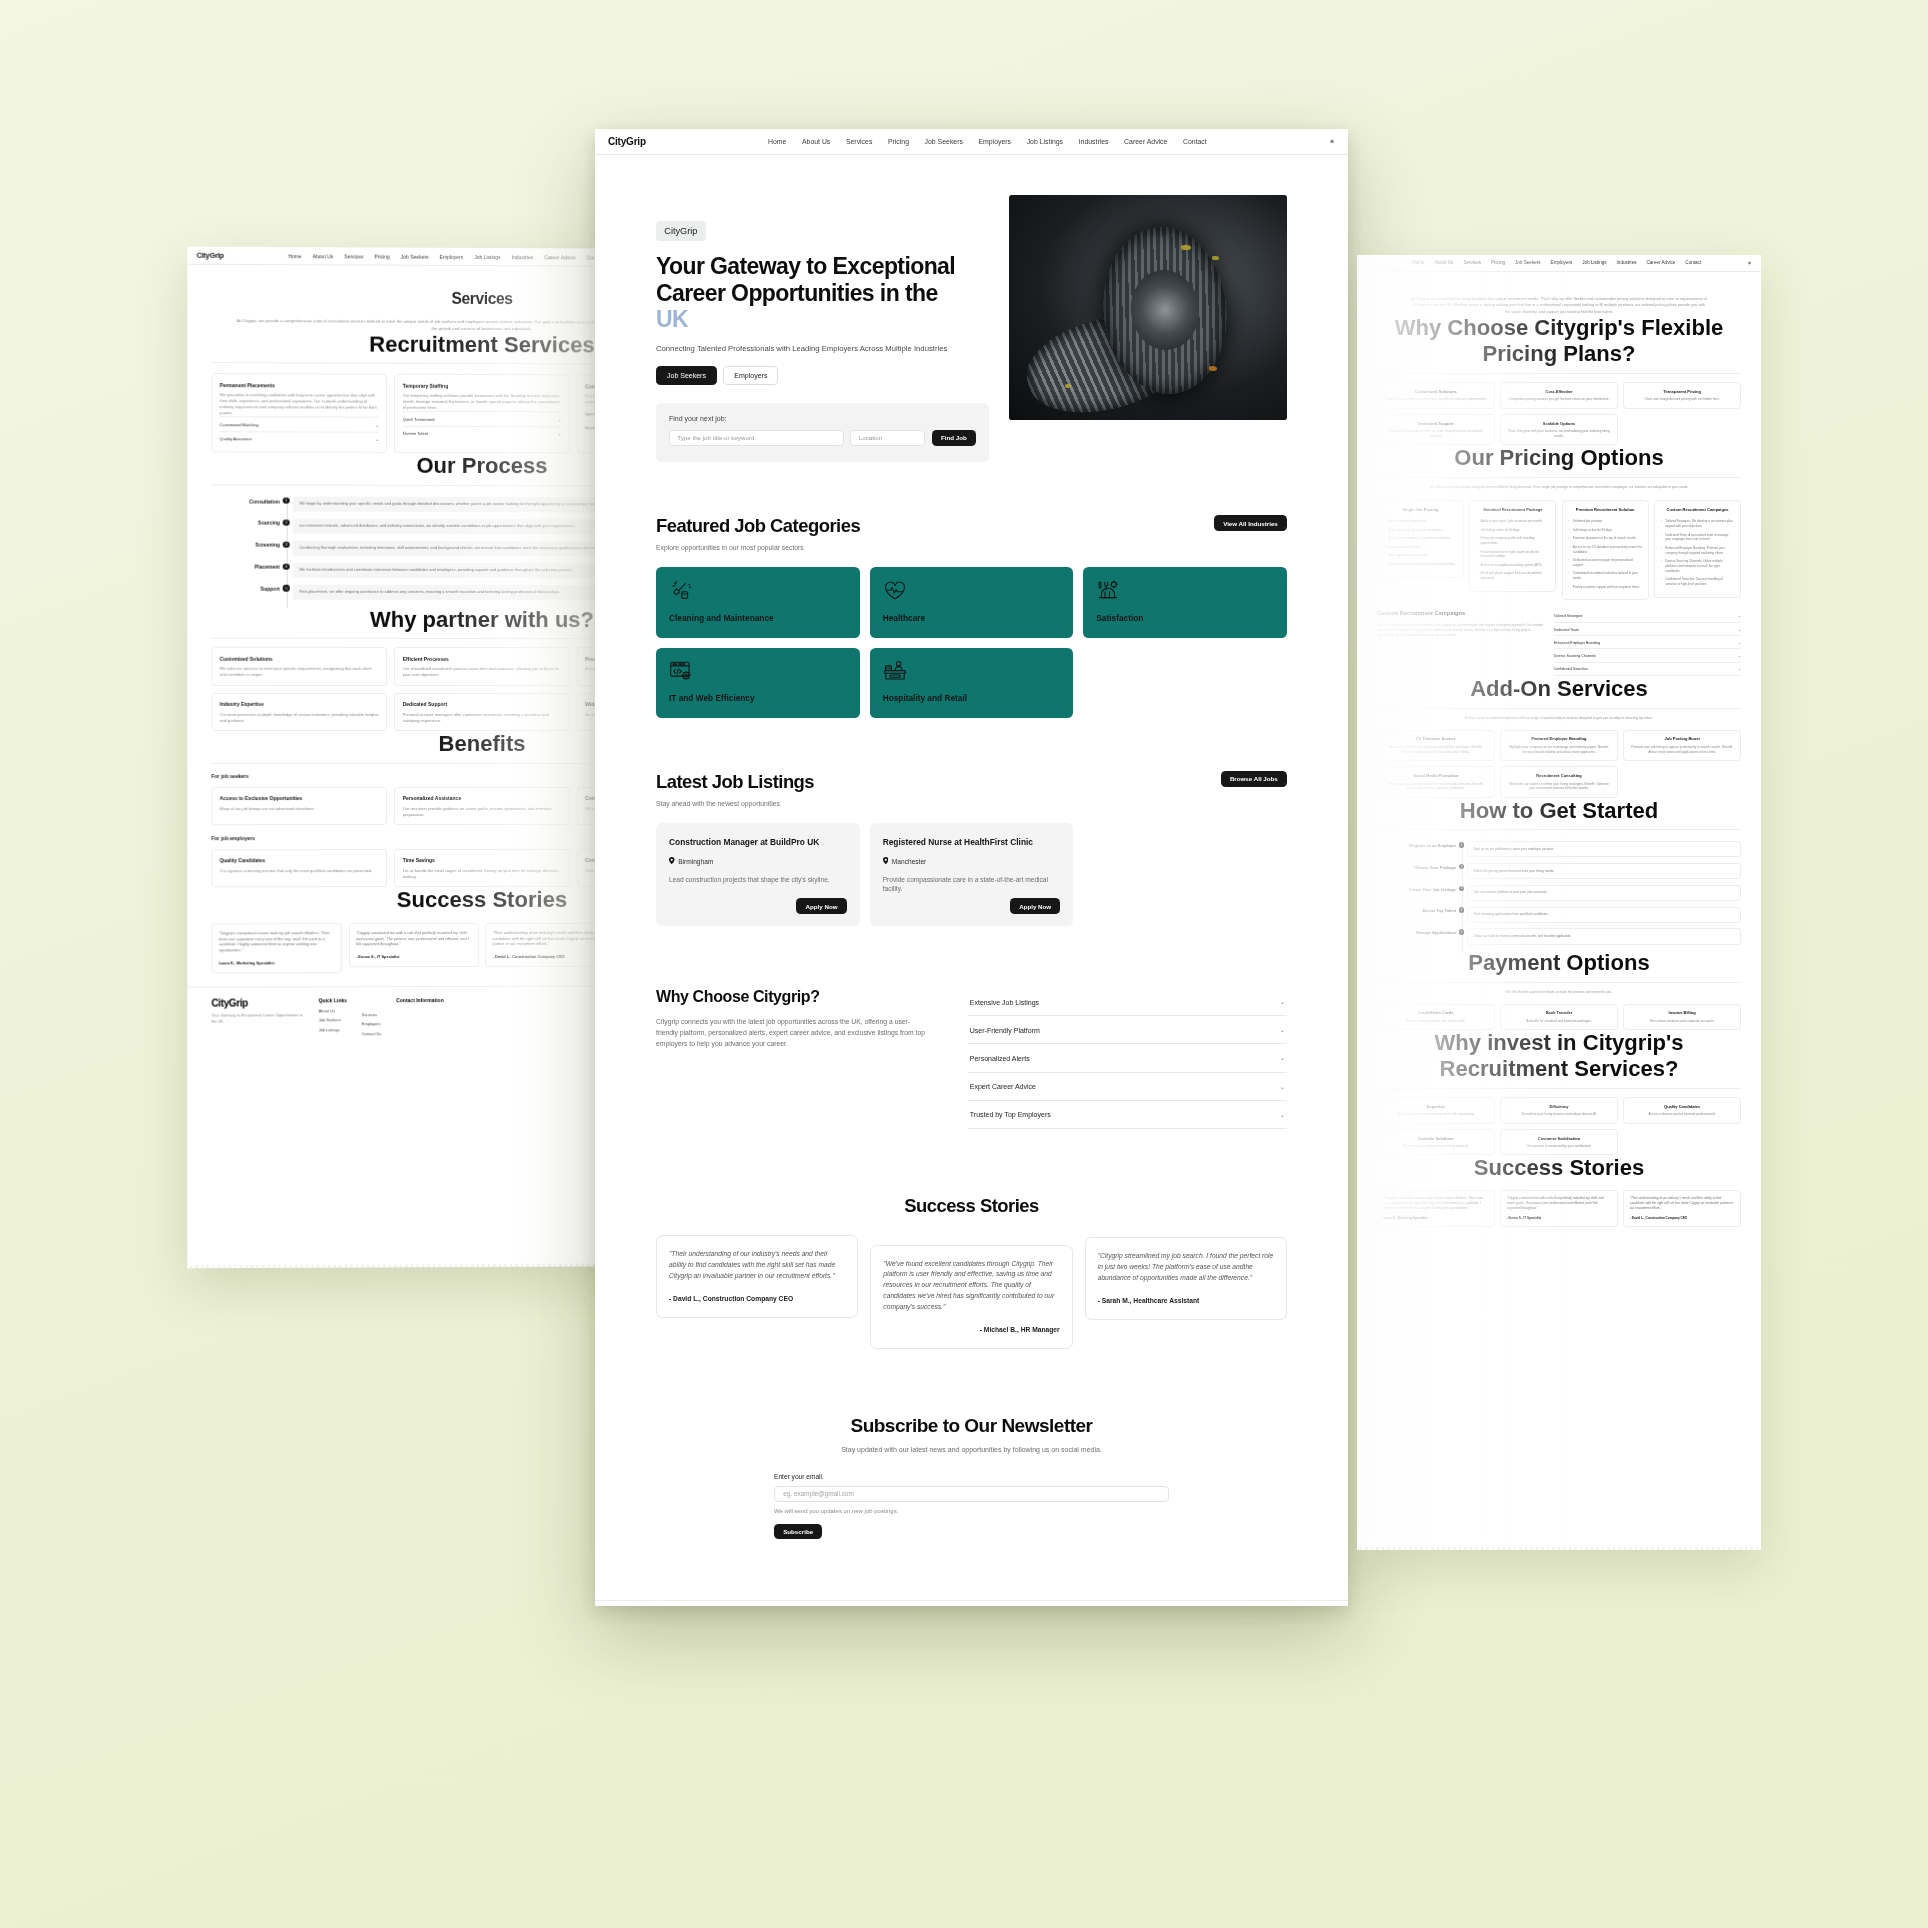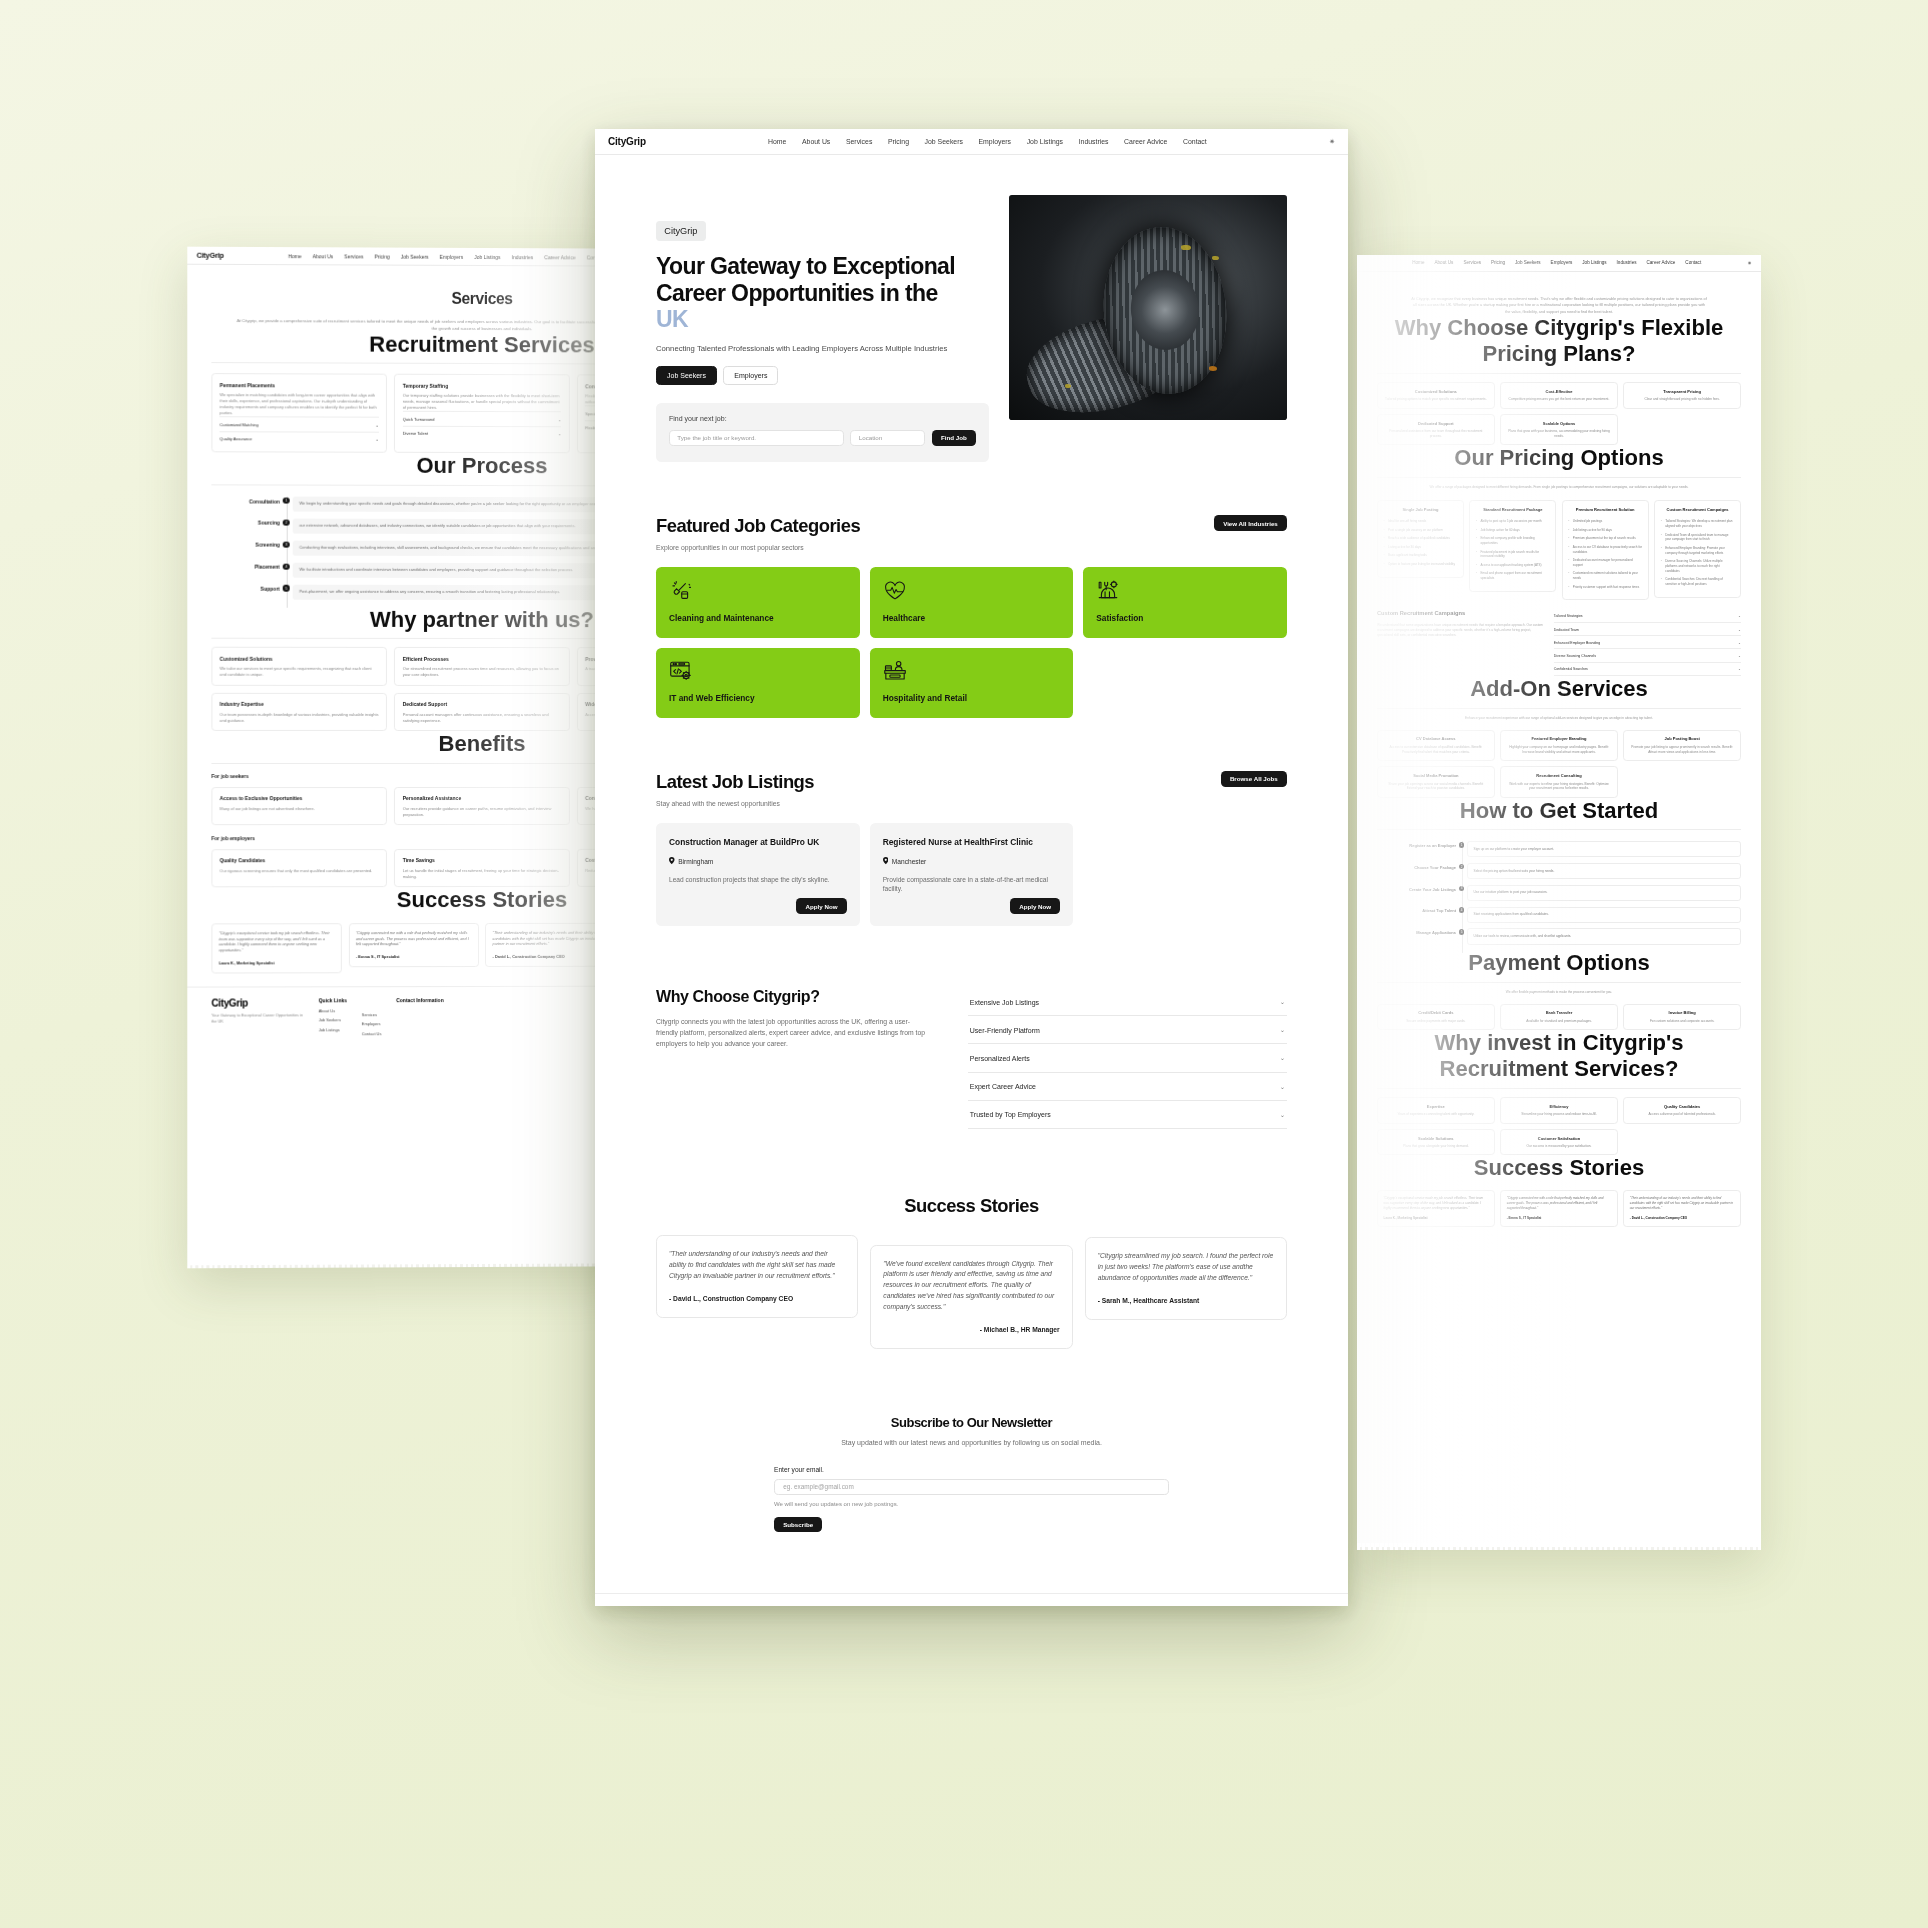--- a/index.html
+++ b/index.html
@@ -140,21 +140,21 @@
     transform: rotate(-14deg);
   }
   .hero-img .leaf { position:absolute; border-radius:40% 60% 50% 50%; background:#b8a52a; opacity:.85; }
 
   .sect { padding-top: 53px; }
   .sect-head { display:flex; align-items:flex-start; justify-content:space-between; }
   .sect h2 { font-size: 18.4px; font-weight: 800; letter-spacing: -0.5px; color:#0d0d0d; }
   .sect .sub { font-size: 6.8px; color:#717171; margin-top: 6.4px; }
 
   .cat-grid { display: grid; grid-template-columns: repeat(3,1fr); gap: 10px; margin-top: 16.5px; }
-  .cat-card { background:#84cc16; border-radius:5.5px; padding: 13.8px 13px 14.7px; min-height: 61px; }
+  .cat-card { background:#0f766e; border-radius:5.5px; padding: 13.8px 13px 14.7px; min-height: 61px; }
   .cat-card .ico { height: 20px; display:flex; align-items:center; }
   .cat-card .nm { font-size: 8.3px; font-weight: 700; color:#141414; margin-top: 12px; }
   .cat-card.empty { background: transparent; }
 
   .job-grid { display: grid; grid-template-columns: repeat(3,1fr); gap: 10px; margin-top: 16.5px; }
   .job-card { background:#f4f4f4; border-radius:5.5px; padding: 13.8px 13px 12px; display:flex; flex-direction:column; min-height:103px;}
   .job-card .t { font-size: 8.4px; font-weight: 700; color:#141414; line-height:1.35; }
   .job-card .loc { font-size:6.6px; color:#2e2e2e; margin-top:9.2px; display:flex; gap:3.7px; align-items:center;}
   .job-card .d { font-size:6.6px; color:#6d6d6d; margin-top:10px; line-height:1.45; flex:1;}
   .job-card .apply { align-self:flex-end; }
@@ -176,21 +176,21 @@
     border:0.9px solid #e7e7e7; border-radius:6.4px; padding: 13px 12px 13px;
     background:#fff;
   }
   .story .q { font-size:6.7px; color:#555; font-style: italic; line-height:1.62; }
   .story .a { font-size:6.7px; color:#1a1a1a; font-weight:700; margin-top:12px; line-height:1.5;}
   .story.s2 { margin-top: 9.2px; }
   .story.s2 .a { text-align: right; }
   .story.s3 { margin-top: 1.8px; }
 
   .news { padding-top: 66px; text-align:center; }
-  .news h2 { font-size: 13px; font-weight:800; letter-spacing:-0.5px; color:#0d0d0d;}
+  .news h2 { font-size: 19px; font-weight:800; letter-spacing:-0.5px; color:#0d0d0d;}
   .news .sub { font-size:7px; color:#6d6d6d; margin-top:9.2px;}
   .news .form { max-width: 395px; margin: 20px auto 0; text-align:left; }
   .news .lab { font-size:6.6px; color:#1d1d1d;}
   .news .field {
     margin-top:5.5px; border:0.9px solid #e2e2e2; border-radius:4.6px; height:16.5px;
     display:flex; align-items:center; padding:0 8.3px; font-size:6.4px; color:#a5a5a5;
   }
   .news .hint { font-size:6px; color:#8b8b8b; margin-top:5.5px;}
   .news .sb { margin-top:10px; }
 

